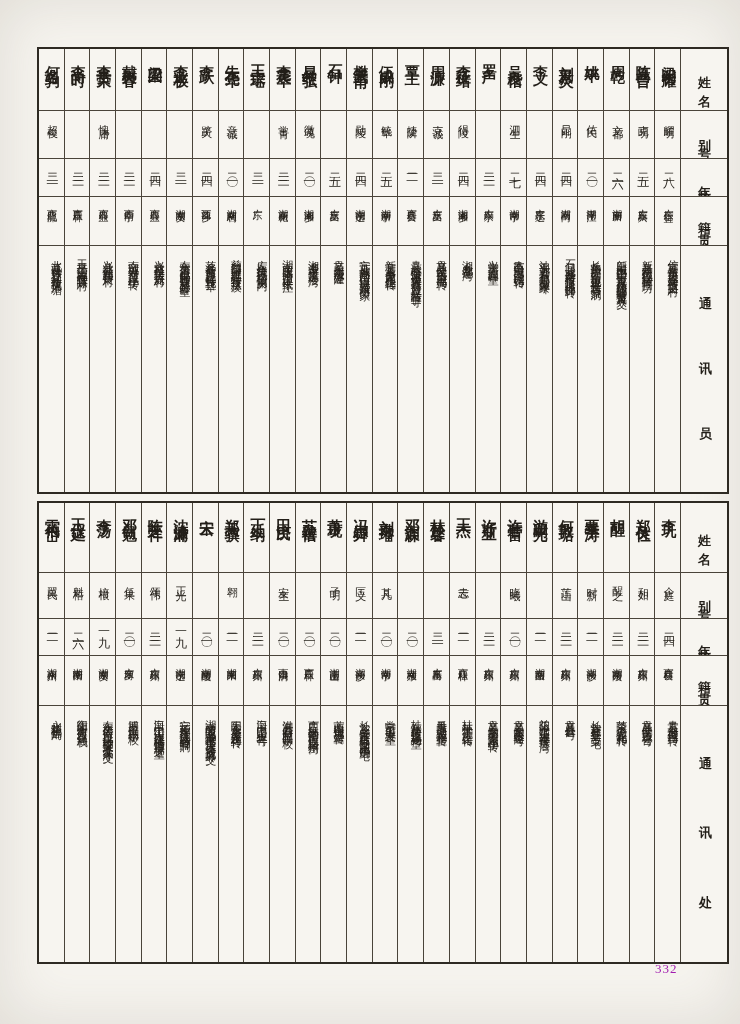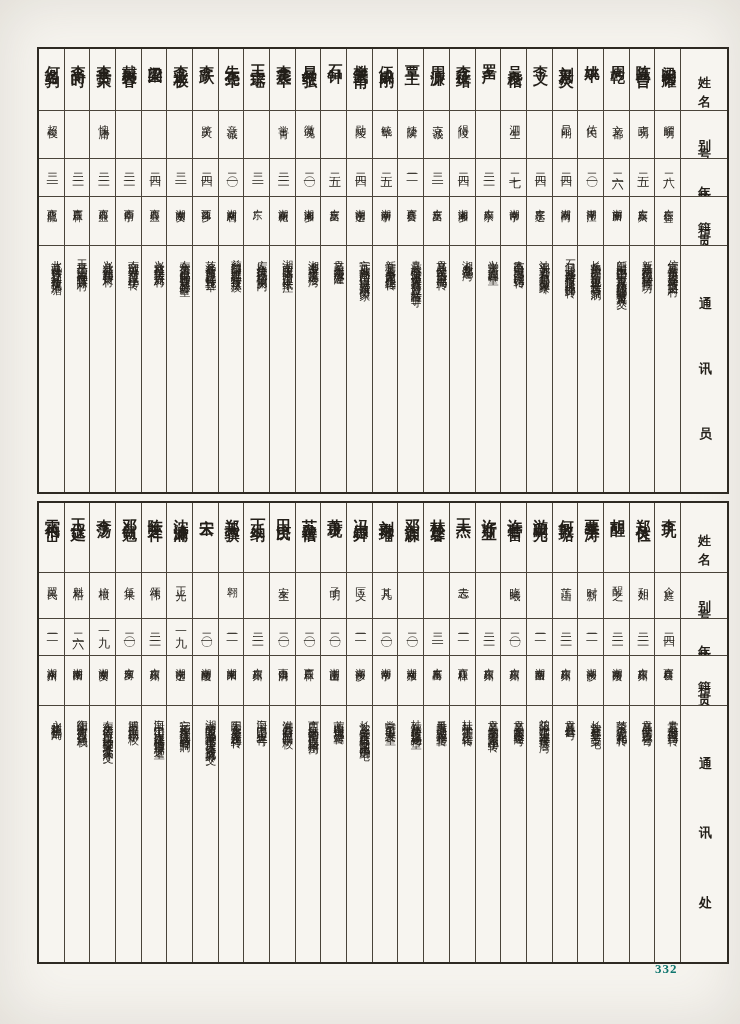--- a/index.html
+++ b/index.html
@@ -74,21 +74,21 @@
   .h-origin{letter-spacing:12px;padding-top:5px;}
   .t-top .h-address{letter-spacing:66px;padding-top:32px;}
   .t-bottom .h-address{letter-spacing:70px;padding-top:34px;}
   .page-number{
     position:absolute;
     top:961px;left:655px;
     font-size:13px;
     letter-spacing:1px;
     color:#2b2username620;
   }
-  .page-number{color:#0f766e;font-weight:bold;}
+  .page-number{color:#a21caf;}
 </style>
 </head>
 <body>
 
 <div class="sheet">
   <div class="vtable t-top">
       <div class="col header-col">
         <div class="cell c-name header-cell h-name">姓名</div>
         <div class="cell c-alias header-cell h-alias">别号</div>
         <div class="cell c-age header-cell h-age">年龄</div>

